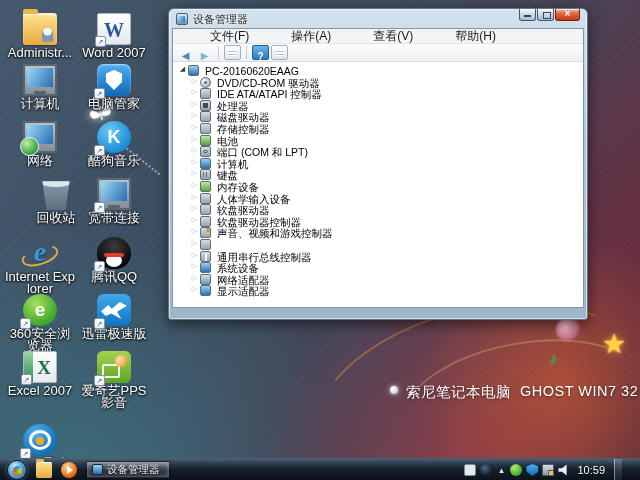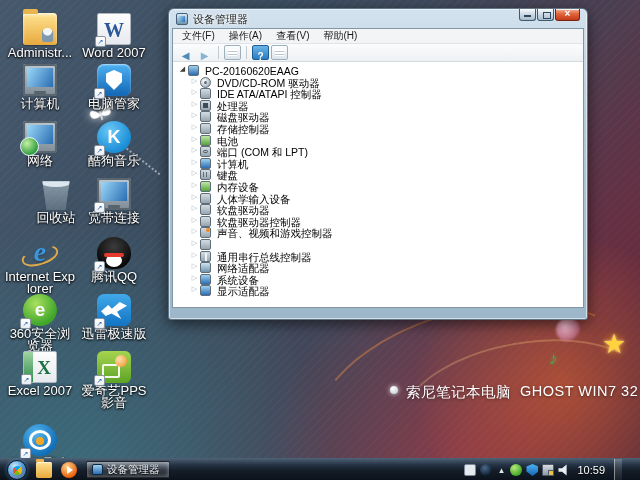--- a/index.html
+++ b/index.html
@@ -85,21 +85,21 @@
   .win-title{position:absolute;left:24px;top:3px;font-size:11px;color:#1b1b1b;text-shadow:0 0 4px #fff,0 0 2px #fff;}
   .controls{position:absolute;top:0;right:7px;display:flex;gap:1px;}
   .ctrl{width:17px;height:12px;border:1px solid #3f5a70;border-top:none;border-radius:0 0 3px 3px;box-sizing:border-box;
     background:linear-gradient(#f6fafd,#cfdbe6 45%,#a9bccb);box-shadow:inset 0 1px 0 rgba(255,255,255,.8);position:relative;}
   .ctrl-close{width:25px;background:linear-gradient(#f2b39a,#e0643c 45%,#c23a18);border-color:#7a2410;}
   .ctrl-minimize::after{content:"";position:absolute;left:4px;right:4px;bottom:3px;height:2px;background:#2f4a60;}
   .ctrl-maximize::after{content:"";position:absolute;left:5px;top:3px;width:6px;height:5px;border:1px solid #2f4a60;}
   .ctrl-close::after{content:"\00D7";position:absolute;left:0;right:0;top:-1px;text-align:center;color:#fff;font-size:10px;font-weight:bold;}
   .client{position:absolute;left:3px;right:3px;top:19px;height:280px;background:#fff;border:1px solid #8296a5;box-sizing:border-box;}
   .menubar{height:14px;background:#f2f4f6;border-bottom:1px solid #e0e4e8;display:flex;align-items:center;padding-left:2px;}
-  .menu-item{font-size:10px;color:#1a1a1a;padding:0 7px;line-height:14px;}
+  .menu-item{font-size:12px;color:#1a1a1a;padding:0 7px;line-height:14px;margin-left:28px;}
   .toolbar{height:17px;background:linear-gradient(#fbfcfd,#eef1f4);border-bottom:1px solid #d4dade;display:flex;align-items:center;padding-left:4px;gap:2px;}
   .tb{width:17px;height:15px;position:relative;text-align:center;border-radius:2px;box-sizing:border-box;}
   .tb-back-icon::after{content:"\25C0";font-size:10px;line-height:15px;color:#4d8ab5;}
   .tb-forward-icon::after{content:"\25B6";font-size:10px;line-height:15px;color:#85b4d2;}
   .tb-console-tree-icon,.tb-properties-icon{background:linear-gradient(#fff,#dde4ea);border:1px solid #9fb0bd;}
   .tb-console-tree-icon::after,.tb-properties-icon::after{content:"";position:absolute;inset:3px;
     background:repeating-linear-gradient(#fff 0 2px,#b9c6d0 2px 3px);}
   .tb-help-icon{background:linear-gradient(#6db5e8,#2b7bc0);border:1px solid #1c5d96;}
   .tb-help-icon::after{content:"?";color:#fff;font-weight:bold;font-size:10px;line-height:14px;}
   .tb-separator{width:1px;height:13px;background:#c3cad1;margin:0 3px;}
@@ -372,27 +372,27 @@
             <span class="exp"></span>
             <span class="ti ti-mouse-icon"></span>
           </div>
           <div class="trow child">
             <span class="exp"></span>
             <span class="ti ti-usb-icon"></span>
             <span class="tlabel">通用串行总线控制器</span>
           </div>
           <div class="trow child">
             <span class="exp"></span>
+            <span class="ti ti-system-devices-icon"></span>
+            <span class="tlabel">系统设备</span>
+          </div>
+          <div class="trow child">
+            <span class="exp"></span>
             <span class="ti ti-network-adapter-icon"></span>
             <span class="tlabel">网络适配器</span>
-          </div>
-          <div class="trow child">
-            <span class="exp"></span>
-            <span class="ti ti-system-devices-icon"></span>
-            <span class="tlabel">系统设备</span>
           </div>
           <div class="trow child">
             <span class="exp"></span>
             <span class="ti ti-display-adapter-icon"></span>
             <span class="tlabel">显示适配器</span>
           </div>
         </div>
     </div>
   </div>
 

